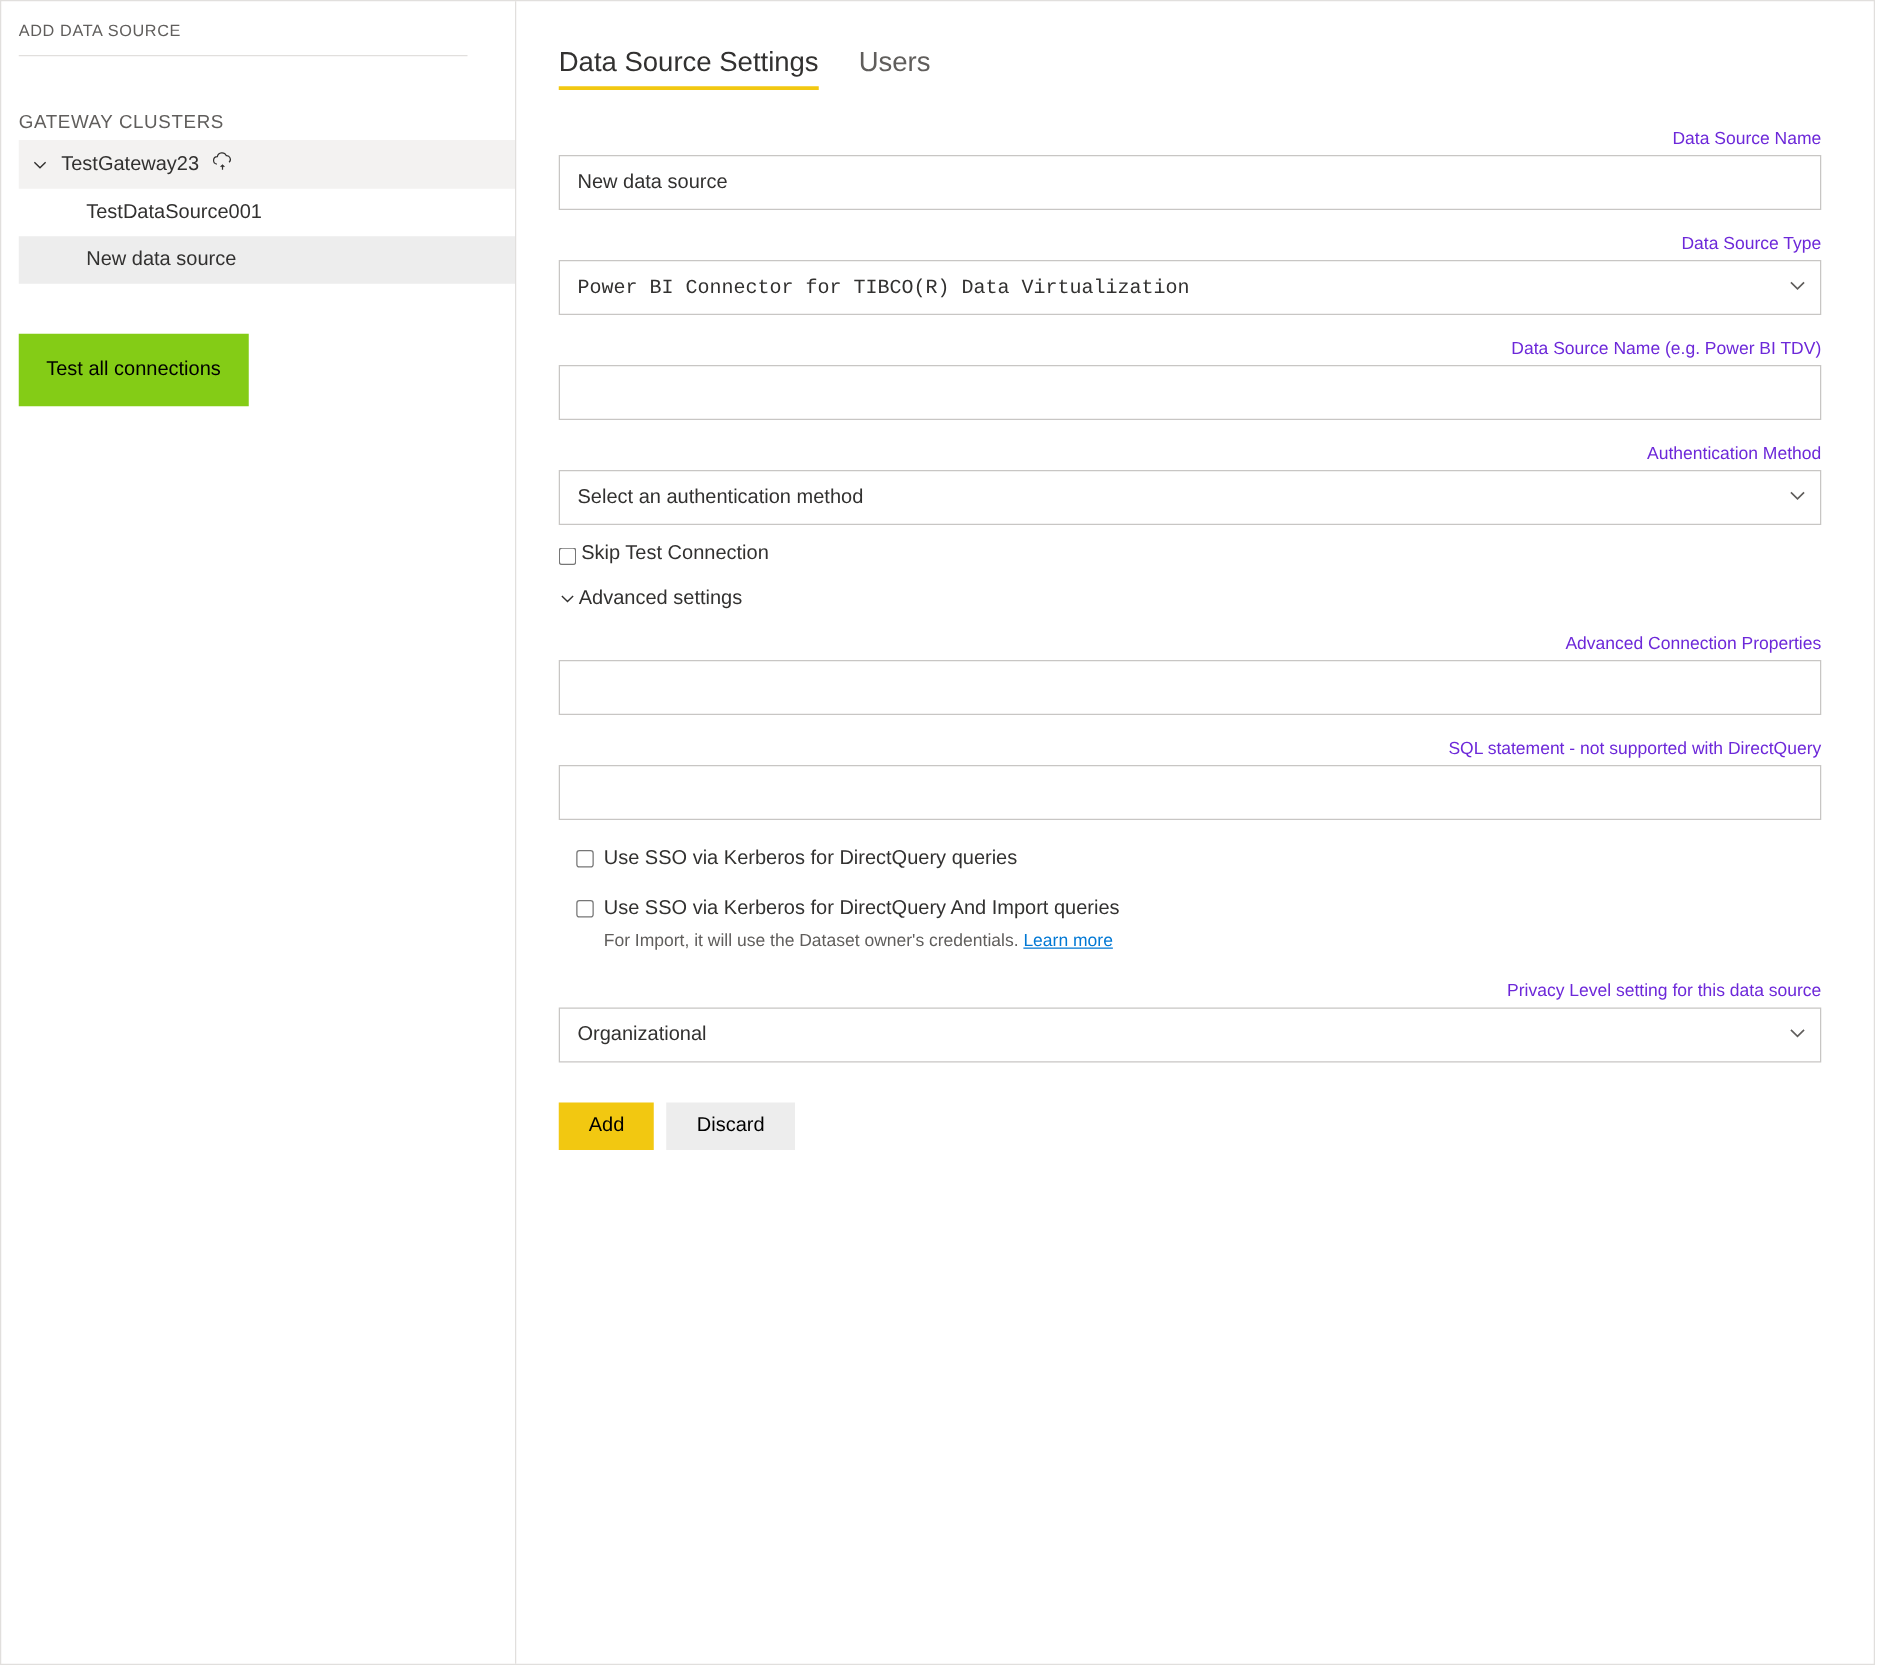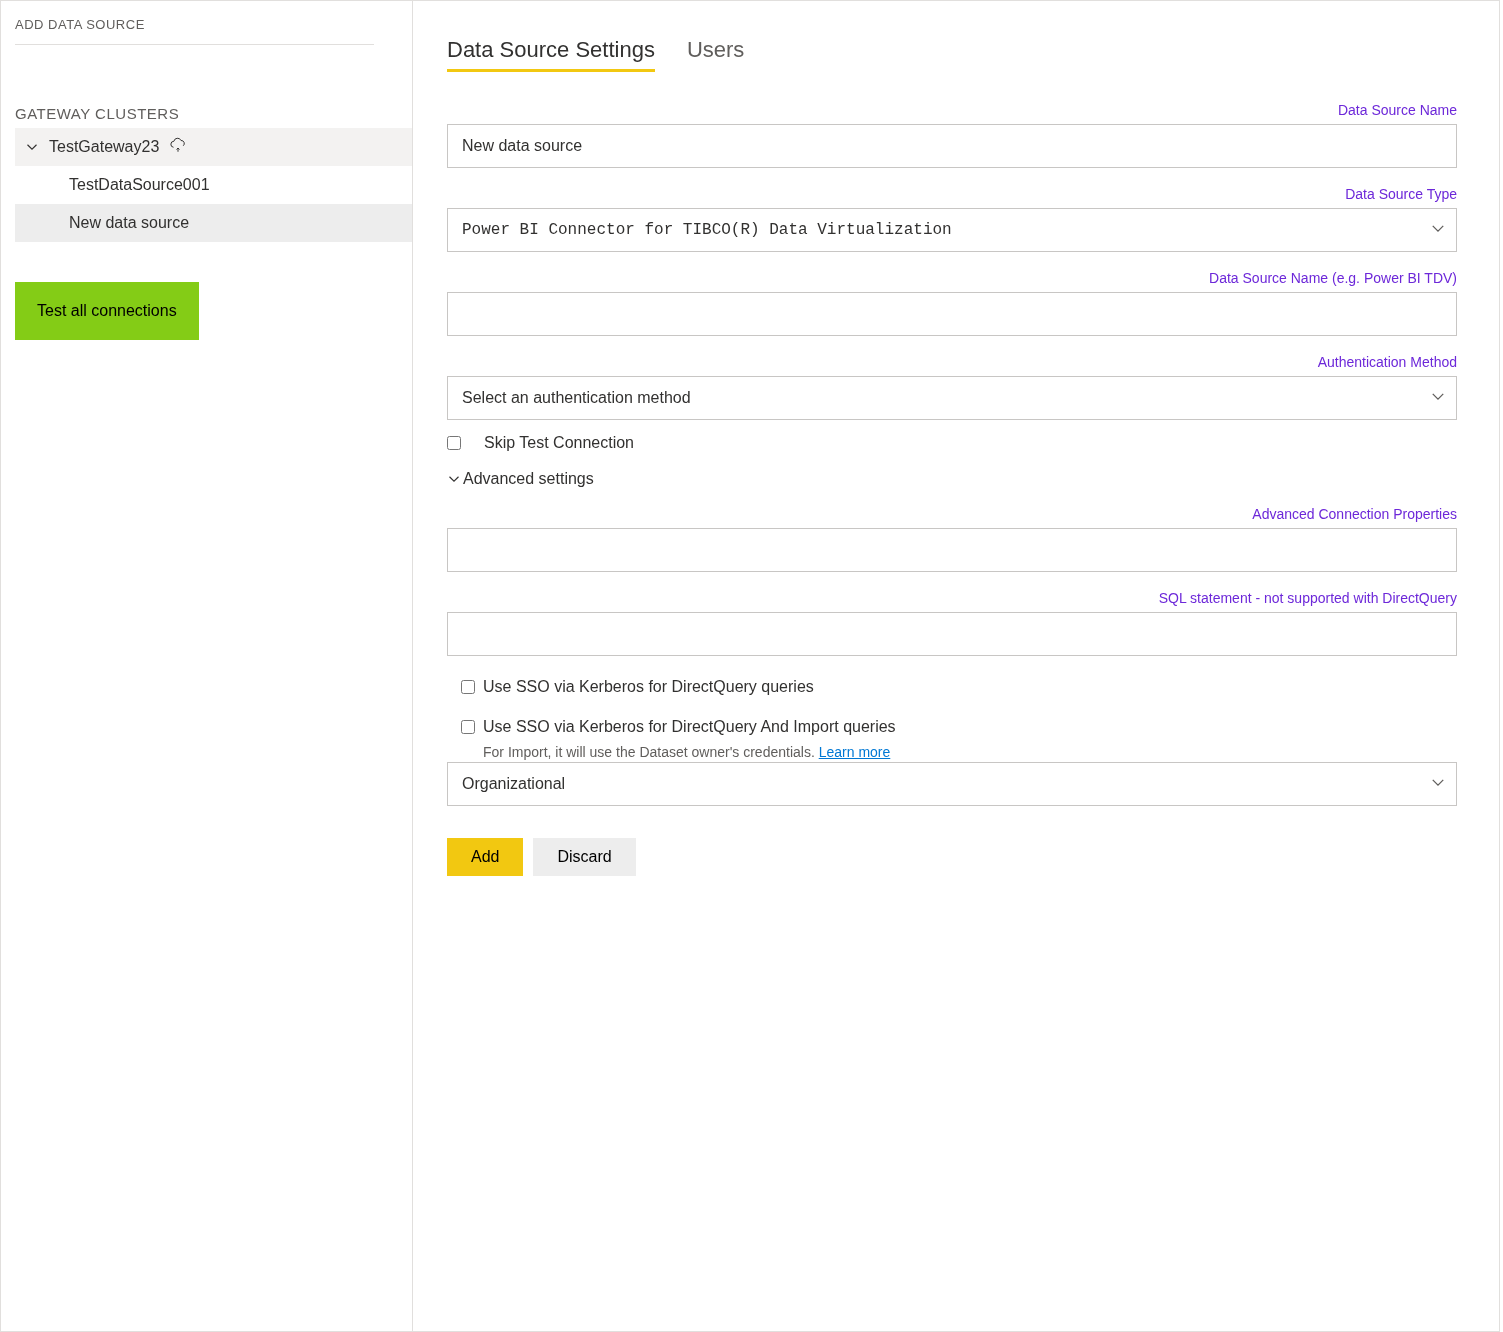--- a/index.html
+++ b/index.html
@@ -25,21 +25,21 @@
       letter-spacing: 0.5px;
       color: #605e5c;
       padding-bottom: 12px;
       border-bottom: 1px solid #e1dfdd;
       margin-right: 38px;
     }
     .section-title {
       font-size: 15px;
       letter-spacing: 0.5px;
       color: #605e5c;
-      margin-top: 60px;
+      margin-top: 44px;
       margin-bottom: 6px;
     }
     .gateway-node {
       display: flex;
       align-items: center;
       gap: 10px;
       padding: 8px 10px;
       cursor: pointer;
       background: #f3f2f1;
       font-size: 16px;
@@ -118,22 +118,22 @@
     .select-caret {
       position: absolute;
       right: 12px;
       top: 50%;
       transform: translateY(-50%);
       pointer-events: none;
     }
     .select-caret svg { width: 14px; height: 14px; }
     .checkbox-row {
       display: flex;
-      align-items: center;
-      gap: 23px;
+      align-items: flex-end;
+      gap: 4px;
       margin-top: 14px;
       font-size: 16px;
     }
     .checkbox-row input { width: 14px; height: 14px; cursor: pointer; }
     .adv-toggle {
       display: flex;
       align-items: center;
       gap: 2px;
       margin-top: 18px;
       font-size: 16px;
@@ -272,20 +272,21 @@
     <div class="sso-block">
       <div class="sso-row">
         <input type="checkbox" style="">
         <span>Use SSO via Kerberos for DirectQuery And Import queries</span>
       </div>
       <div class="sso-hint">
         <span>For Import, it will use the Dataset owner's credentials. </span><a>Learn more</a>
       </div>
     </div>
 
+    <label class="form-label" style="margin-top:22px;">Privacy Level setting for this data source</label>
     <div class="select-wrap">
       <div class="select-input" style="display:flex;align-items:center;">
         <span>Organizational</span>
       </div>
       <span class="select-caret">
         <svg viewBox="0 0 16 16">
             <path d="M2 5 L8 11 L14 5" fill="none" stroke="#605e5c" stroke-width="1.5"></path>
           </svg>
       </span>
     </div>

